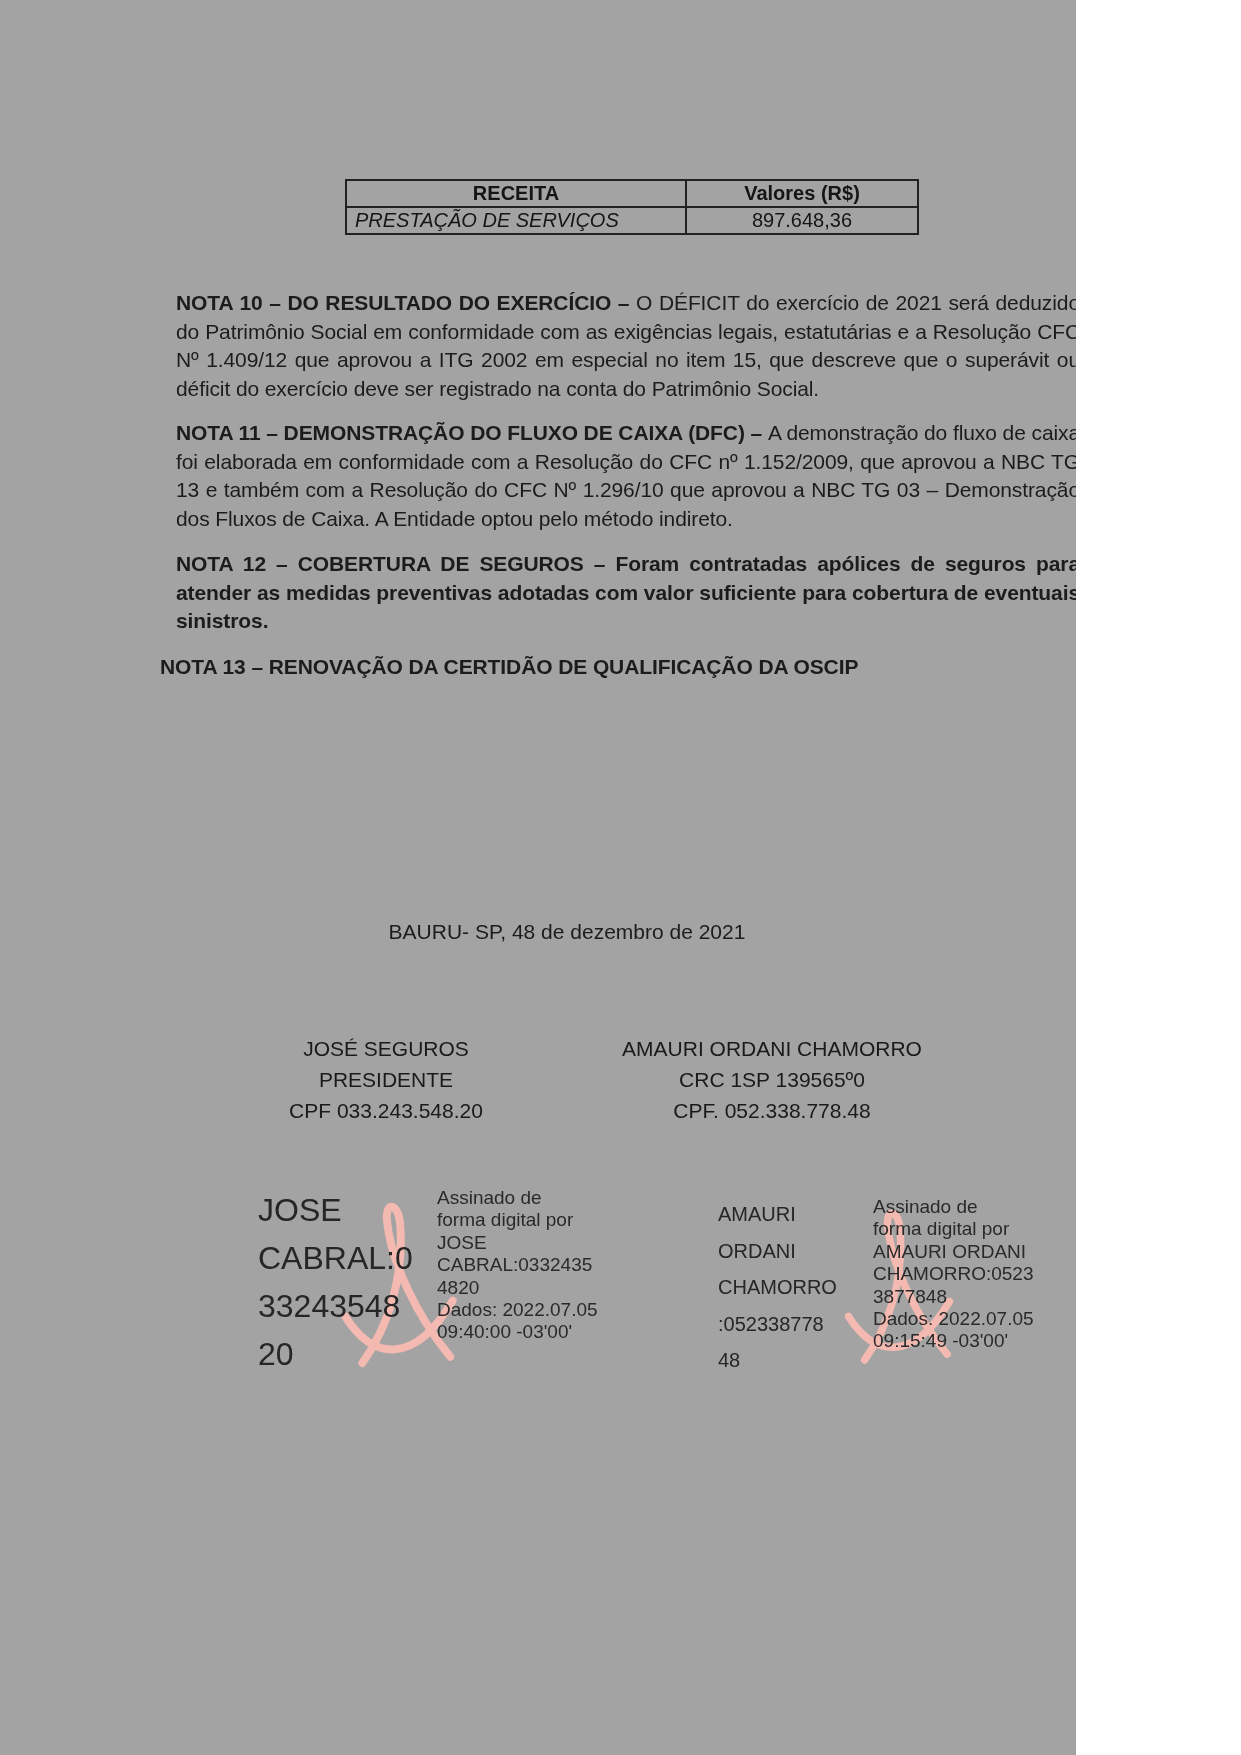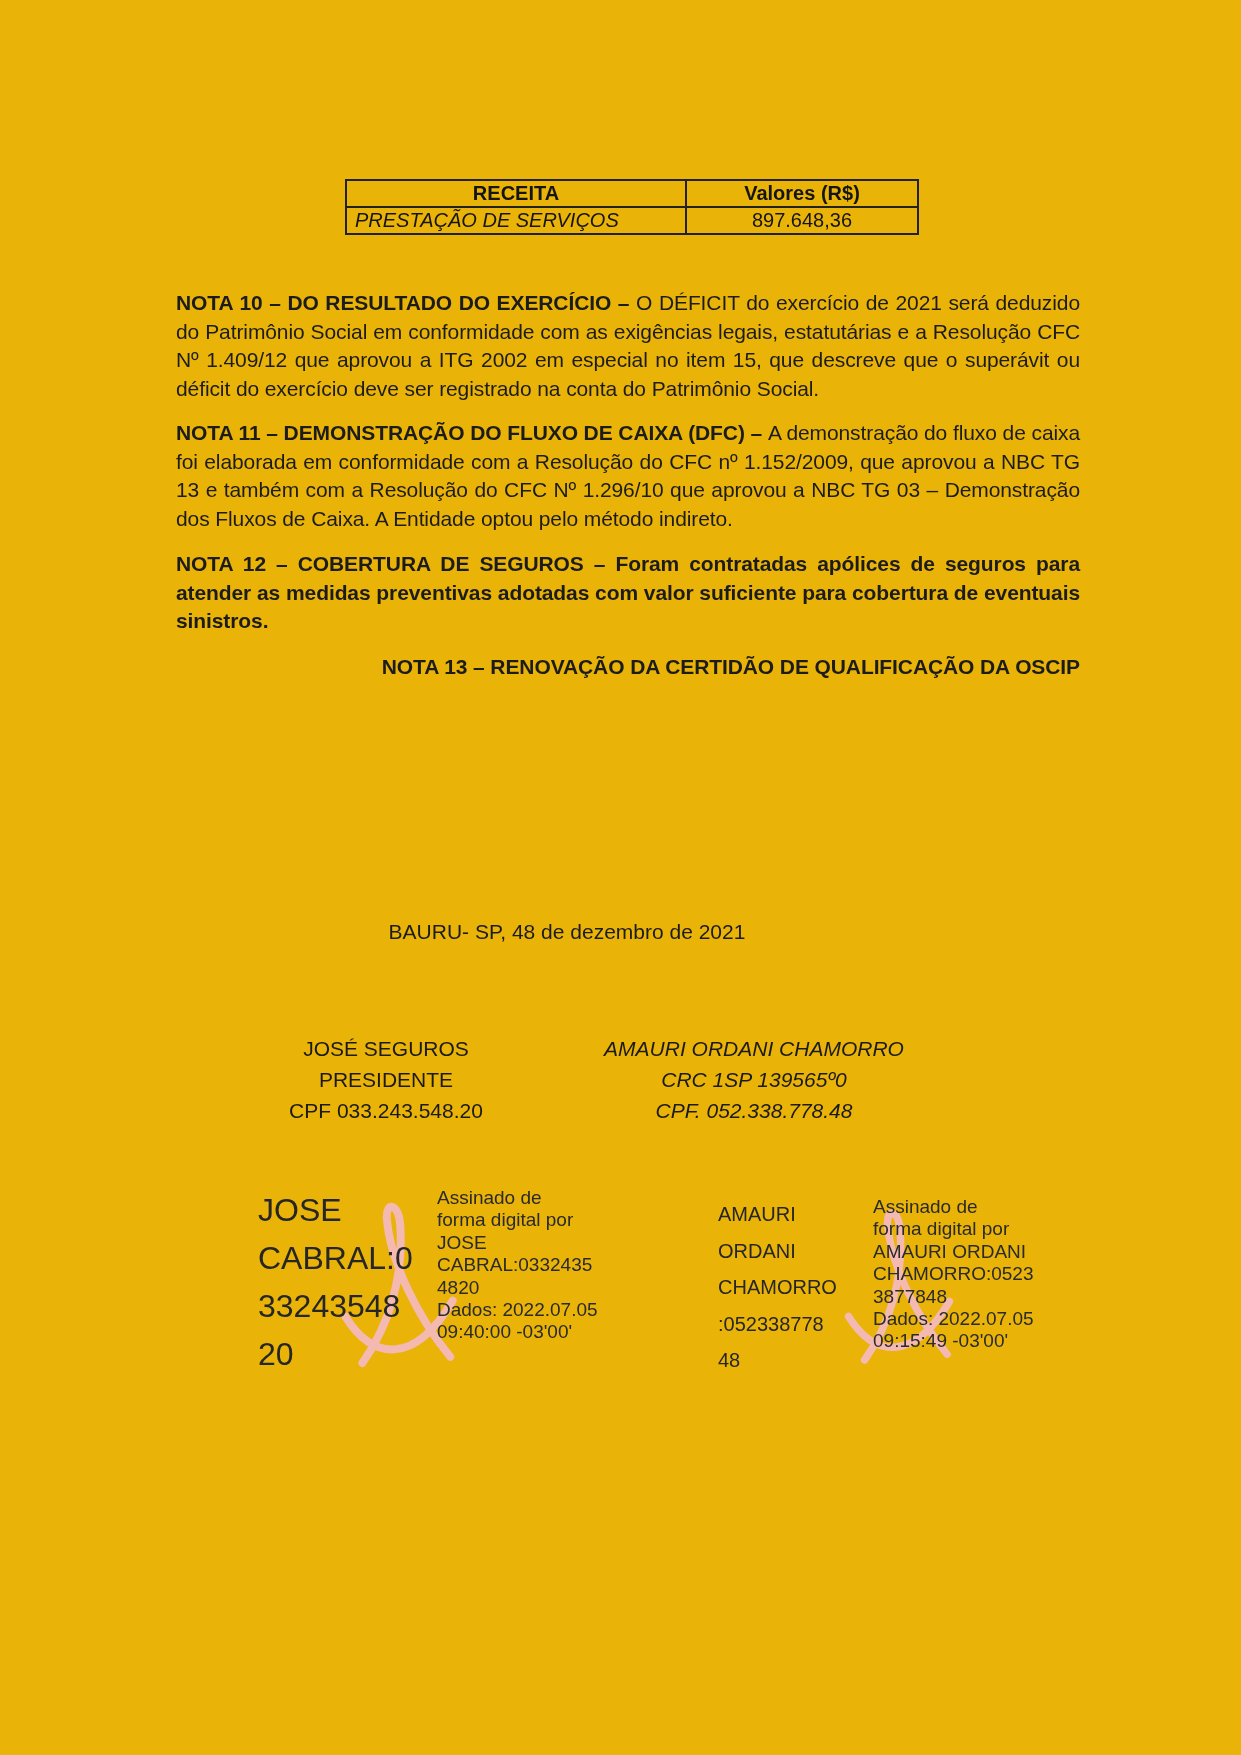--- a/index.html
+++ b/index.html
@@ -1,17 +1,17 @@
 <!DOCTYPE html>
 <html lang="pt"><head>
 <meta charset="utf-8">
 <style>
   html,body{margin:0;padding:0;background:#ffffff;}
   .page{
-    position:relative;width:1241px;height:1755px;background:#eab308;
+    position:relative;width:1076px;height:1755px;background:#a3a3a3;
     font-family:"Liberation Sans",sans-serif;color:#1e1e1e;overflow:hidden;
   }
   
   .revenue-table{
     position:absolute;left:345px;top:179px;border-collapse:collapse;
     font-size:20px;color:#151515;table-layout:fixed;
   }
   .revenue-table th,.revenue-table td{
     border:2px solid #222;padding:1px 8px;height:27px;box-sizing:border-box;
   }
@@ -21,30 +21,30 @@
   .cell-left{text-align:left;font-style:italic;}
   .cell-center{text-align:center;}
   
   .text-block{
     position:absolute;left:160px;top:289px;width:920px;
     font-size:21px;line-height:28.5px;text-align:justify;
     letter-spacing:-0.1px;color:#1c1c1c;
   }
   .text-block p{margin:0 0 16px 16px;}
   .text-block p.sp17{margin-bottom:17px;}
-  .text-block .note-heading{margin:0 0 46px 0;font-weight:bold;text-align:right;}
+  .text-block .note-heading{margin:0 0 46px 0;font-weight:bold;text-align:left;}
   .text-block b{font-weight:bold;}
   .date-line{
     position:absolute;left:160px;top:920px;width:814px;text-align:center;
     font-size:21px;color:#1c1c1c;
   }
   
   .sig{position:absolute;top:1033px;text-align:center;font-size:21px;line-height:31px;color:#1a1a1a;}
   .sig-left{left:266px;width:240px;}
-  .sig-right{left:604px;width:300px;font-style:italic;}
+  .sig-right{left:622px;width:300px;}
   
   .pre{white-space:pre-line;}
   .stamp-big{position:absolute;color:#262626;z-index:2;}
   .stamp-big-left{left:258px;top:1186px;width:190px;font-size:32px;line-height:48px;}
   .stamp-big-right{left:718px;top:1196px;width:190px;font-size:20px;line-height:36.5px;}
   .stamp-small{position:absolute;font-size:19px;line-height:22.4px;color:#2a2a2a;z-index:2;}
   .stamp-small-left{left:437px;top:1187px;width:175px;}
   .stamp-small-right{left:873px;top:1196px;width:180px;}
   .ribbon{position:absolute;z-index:1;}
   .ribbon-left{left:338px;top:1186px;width:122px;height:188px;}

